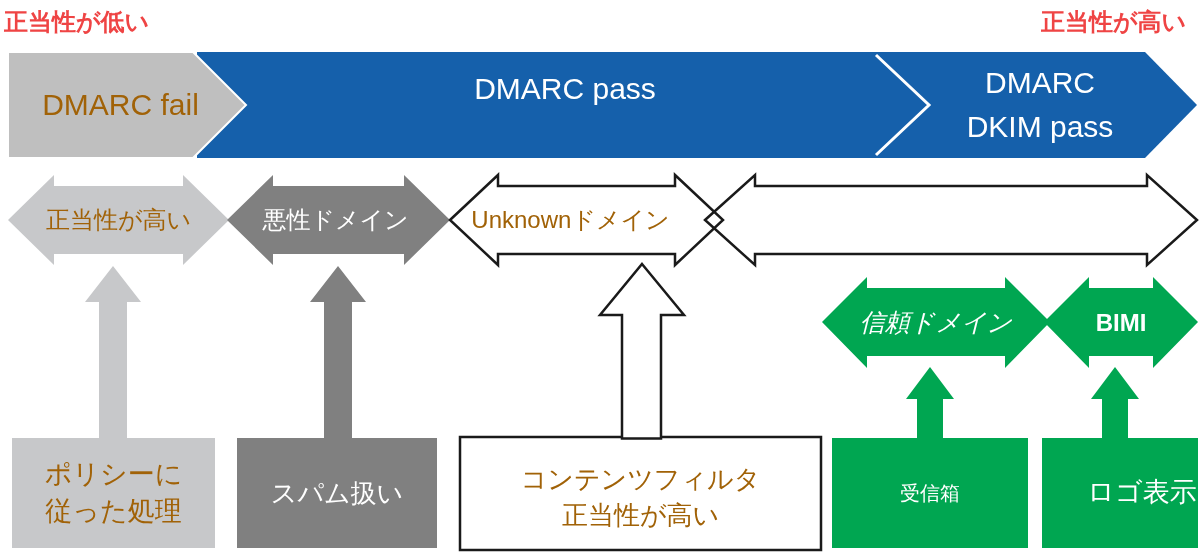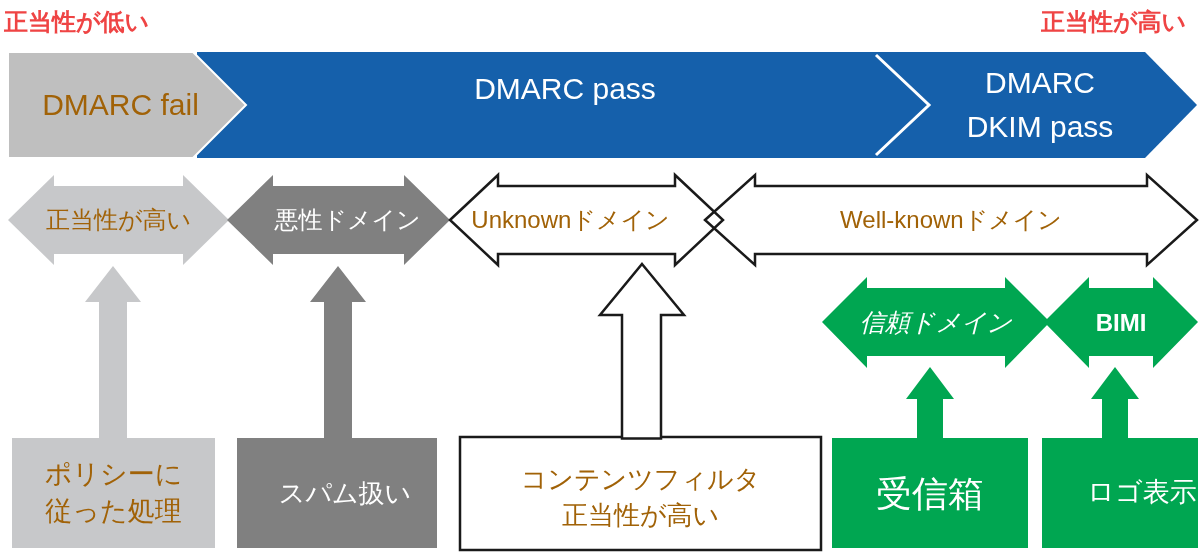--- a/index.html
+++ b/index.html
@@ -72,36 +72,35 @@
   <div class="txt band-text dark" style="left:8px;top:52px;width:225px;height:106px;">DMARC fail</div>
   <div class="txt band-text white" style="left:250px;top:52px;width:630px;height:74px;">DMARC pass</div>
   <div class="txt band-text two-line white" style="left:930px;top:52px;width:220px;height:106px;align-items:center;">
     <div class="lines">
       <div>DMARC</div>
       <div>DKIM pass</div>
     </div>
   </div>
 
   <div class="txt domain-text dark" style="left:8px;top:175px;width:221px;height:90px;">正当性が高い</div>
-  <div class="txt domain-text white" style="left:236px;top:175px;width:223px;height:90px;">悪性ドメイン</div>
+  <div class="txt domain-text white" style="left:224px;top:175px;width:223px;height:90px;">悪性ドメイン</div>
   <div class="txt domain-text dark" style="left:434px;top:175px;width:273px;height:90px;">Unknownドメイン</div>
-  <div class="txt domain-text dark" style="left:705px;top:175px;width:492px;height:90px;">Well-knownドメイン</div>
 
   <div class="txt trust-text white" style="left:822px;top:277px;width:228px;height:91px;">信頼ドメイン</div>
   <div class="txt box-text l1 dark" style="left:12px;top:438px;width:203px;height:110px;">
     <div class="lines">
       <div>ポリシーに</div>
       <div>従った処理</div>
     </div>
   </div>
 
   <div class="txt bimi-text white" style="left:1044px;top:277px;width:154px;height:91px;">BIMI</div>
-  <div class="txt box-text small white" style="left:237px;top:438px;width:200px;height:110px;padding-left:8px;">スパム扱い</div>
+  <div class="txt box-text small white" style="left:237px;top:438px;width:200px;height:110px;">スパム扱い</div>
   <div class="txt box-text small dark" style="left:460px;top:437px;width:361px;height:120px;">
     <div class="lines">
       <div>コンテンツフィルタ</div>
       <div>正当性が高い</div>
     </div>
   </div>
-  <div class="txt box-text white" style="left:832px;top:438px;width:196px;height:110px;font-size:36px;">受信箱</div>
+  <div class="txt box-text white" style="left:832px;top:438px;width:196px;height:110px;font-size:20px;">受信箱</div>
   <div class="txt box-text white" style="left:1078px;top:438px;width:128px;height:110px;">ロゴ表示</div>
 
 </div>
 
 </body></html>

